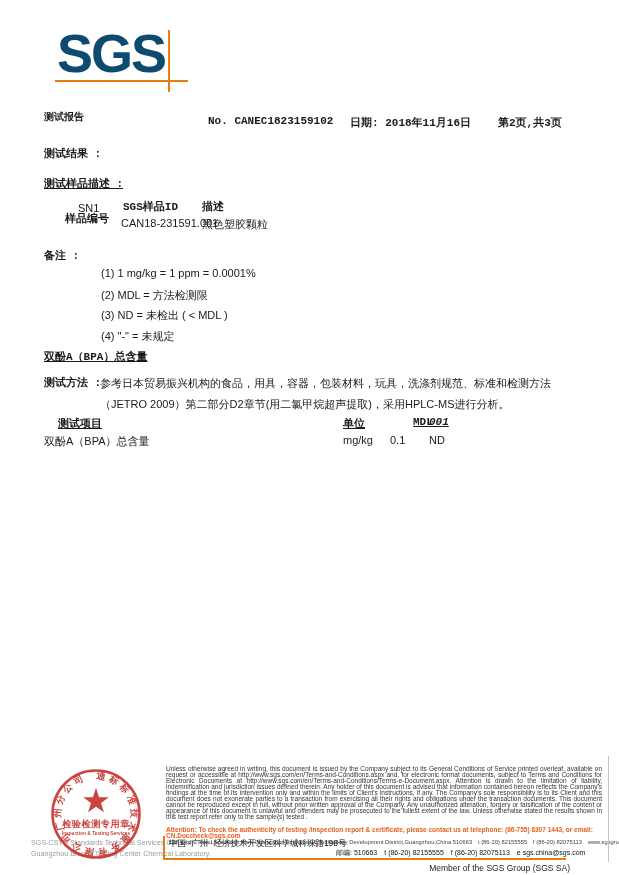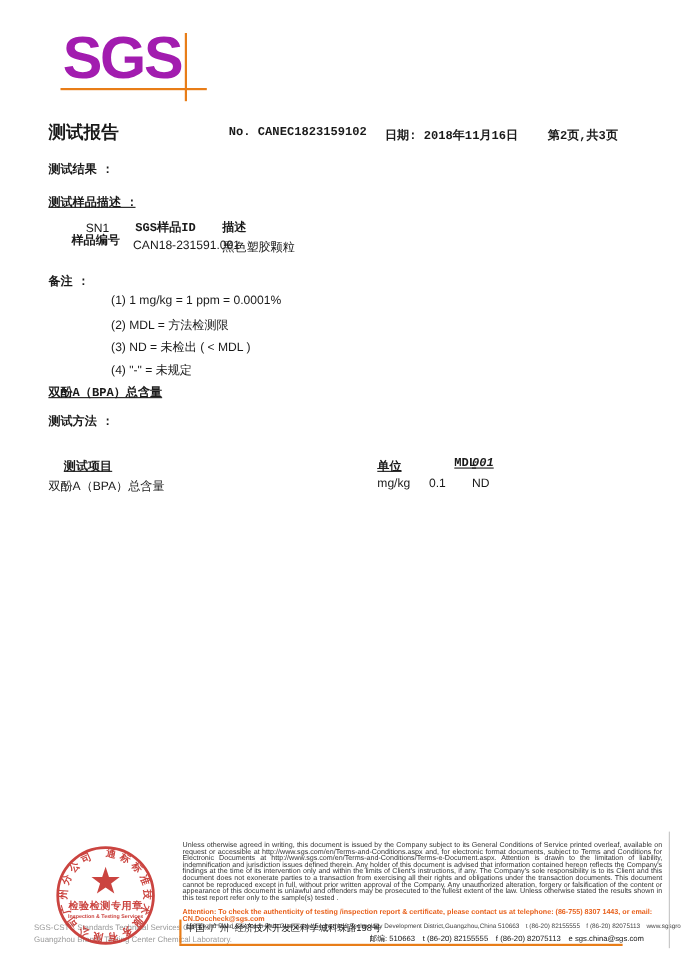--- a/index.html
+++ b/index.html
@@ -1,24 +1,24 @@
 <!DOCTYPE html>
 <html><head>
 <meta charset="utf-8">
 <style>
   * { margin:0; padding:0; box-sizing:border-box; }
   html,body { background:#fff; }
   body { font-family:"Liberation Sans","DejaVu Sans",sans-serif; color:#1a1a1a; }
   .page { position:relative; width:619px; height:875px; background:#fff; overflow:hidden; }
   .abs { position:absolute; }
 
-  .logo-text { font-size:54px; font-weight:700; color:#a21caf; letter-spacing:-2px; line-height:1; }
+  .logo-text { font-size:54px; font-weight:700; color:#0c4a6e; letter-spacing:-2px; line-height:1; }
   .orange-line { background:#e87d18; }
 
-  .report-title { font-size:16px; font-weight:700; }
+  .report-title { font-size:10px; font-weight:700; }
   .hdr-meta { font-size:11px; }
   .body-txt { font-size:11px; }
   .bold { font-weight:700;font-family:Liberation Mono, monospace; }
   .ul { text-decoration:underline; }
   .it { font-style:italic; }
 
   .legal { font-size:6.5px; line-height:5.95px; color:#333; text-align:justify; }
   .attention { font-size:6.5px; line-height:5.95px; color:#e8611c; font-weight:700; }
   .addr-en { font-size:5.8px; color:#444; white-space:nowrap; }
   .addr-cn { font-size:8.5px; color:#111; white-space:nowrap; }
@@ -56,20 +56,21 @@
   </div>
 
   <div class="abs body-txt bold" style="left:44px; top:248px;">备注 :</div>
   <div class="abs body-txt" style="left:101px; top:267px;">(1) 1 mg/kg = 1 ppm = 0.0001%</div>
   <div class="abs body-txt" style="left:101px; top:288px;">(2) MDL = 方法检测限</div>
   <div class="abs body-txt" style="left:101px; top:308px;">(3) ND = 未检出 ( &lt; MDL )</div>
   <div class="abs body-txt" style="left:101px; top:329px;">(4) "-" = 未规定</div>
 
   <div class="abs body-txt bold ul" style="left:44px; top:349px;">双酚A（BPA）总含量</div>
   <div class="abs body-txt bold" style="left:44px; top:375px;">测试方法 :</div>
+  <div class="abs body-txt" style="left:100px; top:373px; width:478px; line-height:21px;">参考日本贸易振兴机构的食品，用具，容器，包装材料，玩具，洗涤剂规范、标准和检测方法（JETRO 2009）第二部分D2章节(用二氯甲烷超声提取)，采用HPLC-MS进行分析。</div>
 
   <div>
     <span class="abs body-txt bold ul" style="left:58px; top:416px;">测试项目</span>
     <span class="abs body-txt bold ul" style="left:343px; top:416px;">单位</span>
     <span class="abs body-txt bold ul" style="left:368px; top:416px;margin-left:45px;">MDL</span>
     <span class="abs body-txt bold ul it" style="left:429px; top:416px;">001</span>
     <span class="abs body-txt" style="left:44px; top:434px;">双酚A（BPA）总含量</span>
     <span class="abs body-txt" style="left:343px; top:434px;">mg/kg</span>
     <span class="abs body-txt" style="left:390px; top:434px;">0.1</span>
     <span class="abs body-txt" style="left:429px; top:434px;">ND</span>
@@ -97,14 +98,15 @@
   <div class="abs orange-line" style="left:163px; top:836px; width:2px; height:22px;"></div>
   <div class="abs addr-en" style="left:169px; top:838px;">198 Kezhu Road,Scientech Park Guangzhou Economic &amp; Technology Development District,Guangzhou,China 510663　t (86-20) 82155555　f (86-20) 82075113　www.sgsgroup.com.cn</div>
   <div>
     <span class="abs addr-cn" style="left:169px; top:838px;">中国 ·广州 ·经济技术开发区科学城科珠路198号</span>
     <span class="abs addr-cn" style="left:336px; top:846px; font-size:7px; top:848px;">邮编: 510663　t (86-20) 82155555　f (86-20) 82075113　e sgs.china@sgs.com</span>
   </div>
   <div class="abs orange-line" style="left:163px; top:858px; width:403px; height:2px;"></div>
 
   <div class="abs gray-vline" style="left:608px; top:756px; width:1px; height:106px;"></div>
 
+  <div class="abs member" style="left:270px; top:863px; width:300px; text-align:right;">Member of the SGS Group (SGS SA)</div>
 
 </div>
 
 </body></html>

